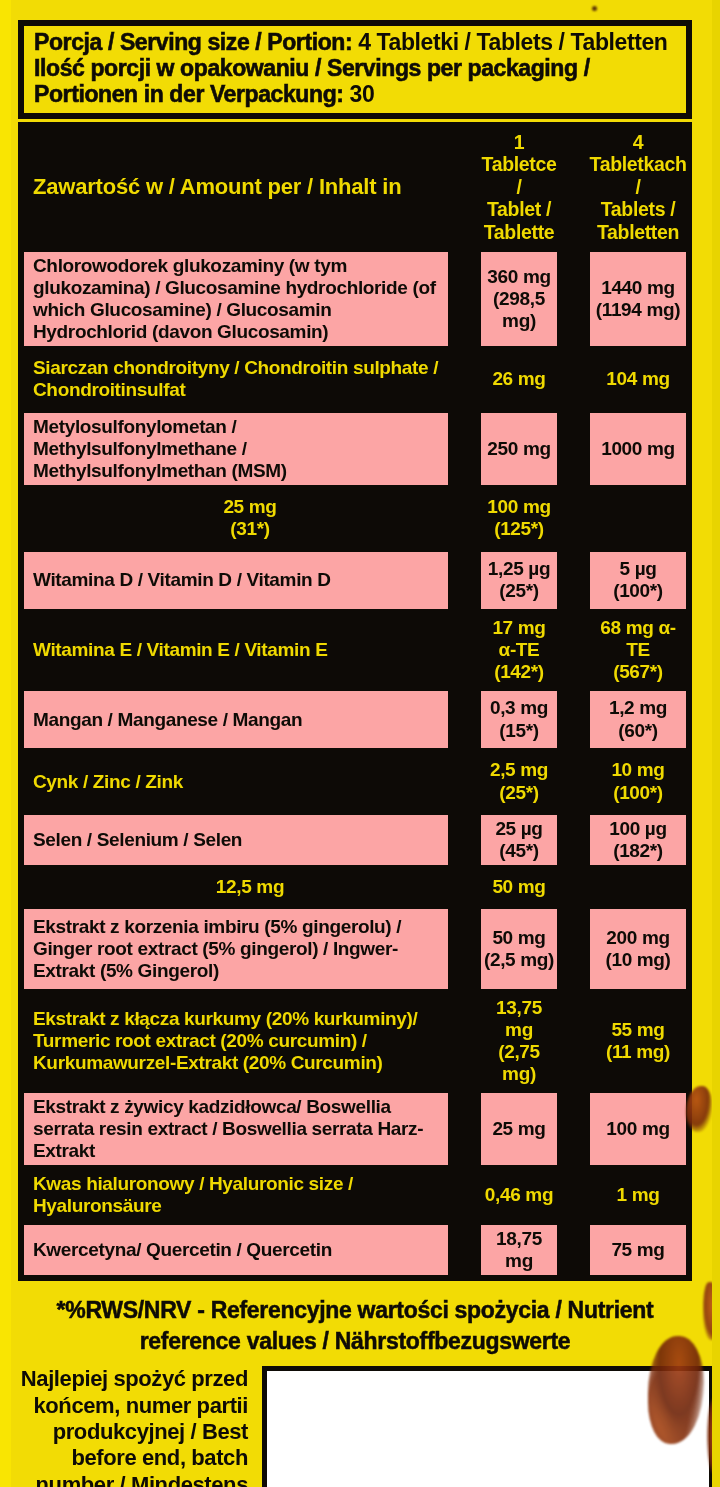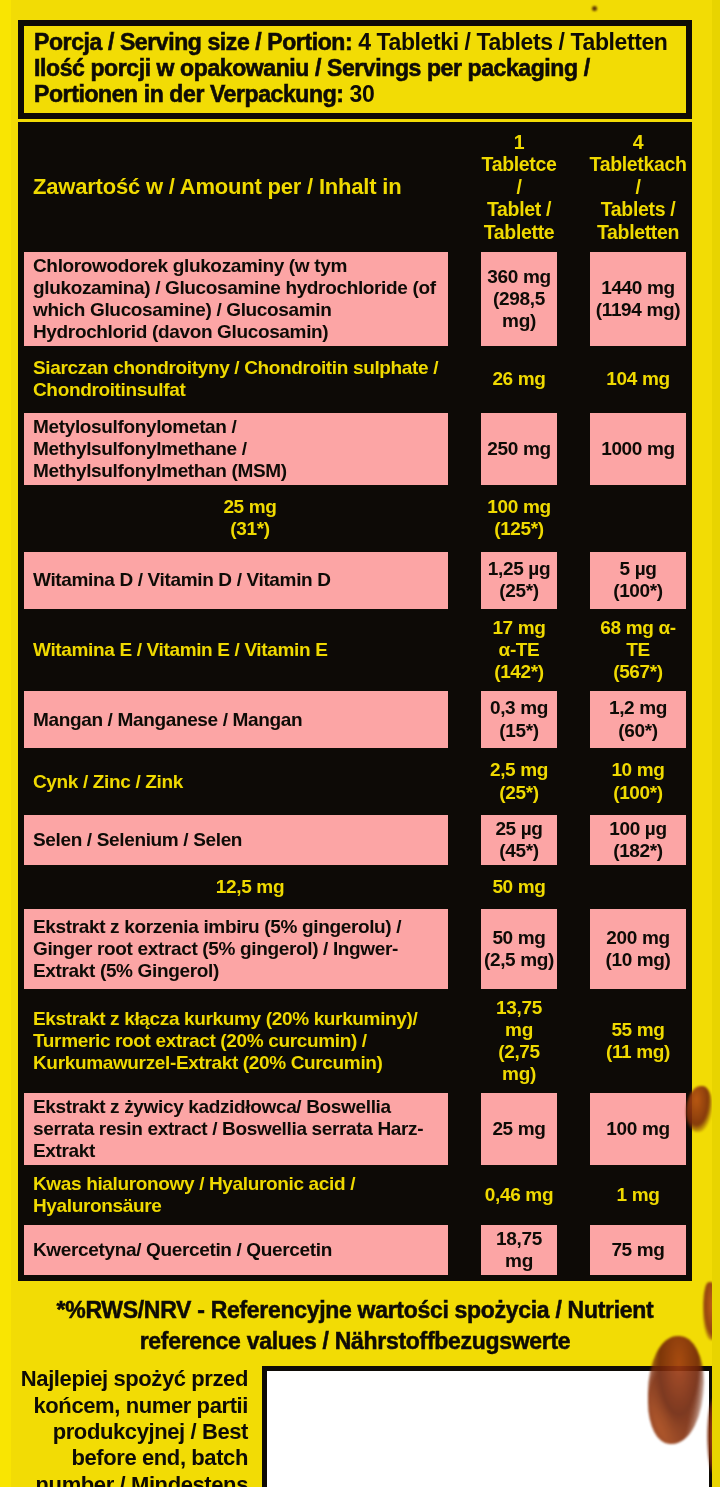--- a/index.html
+++ b/index.html
@@ -160,21 +160,21 @@
 (2,75 mg)</div>
       <div class="cell val">55 mg
 (11 mg)</div>
     </div>
       <div class="trow yellow r2">
       <div class="cell name">Ekstrakt z żywicy kadzidłowca/ Boswellia serrata resin extract / Boswellia serrata Harz-Extrakt</div>
       <div class="cell val">25 mg</div>
       <div class="cell val">100 mg</div>
     </div>
       <div class="trow black r1">
-      <div class="cell name">Kwas hialuronowy / Hyaluronic acid / Hyaluronsäure</div>
+      <div class="cell name">Kwas hialuronowy / Hyaluronic size / Hyaluronsäure</div>
       <div class="cell val">0,46 mg</div>
       <div class="cell val">1 mg</div>
     </div>
       <div class="trow yellow r1">
       <div class="cell name">Kwercetyna/ Quercetin / Quercetin</div>
       <div class="cell val">18,75 mg</div>
       <div class="cell val">75 mg</div>
     </div>
     </div>
 

